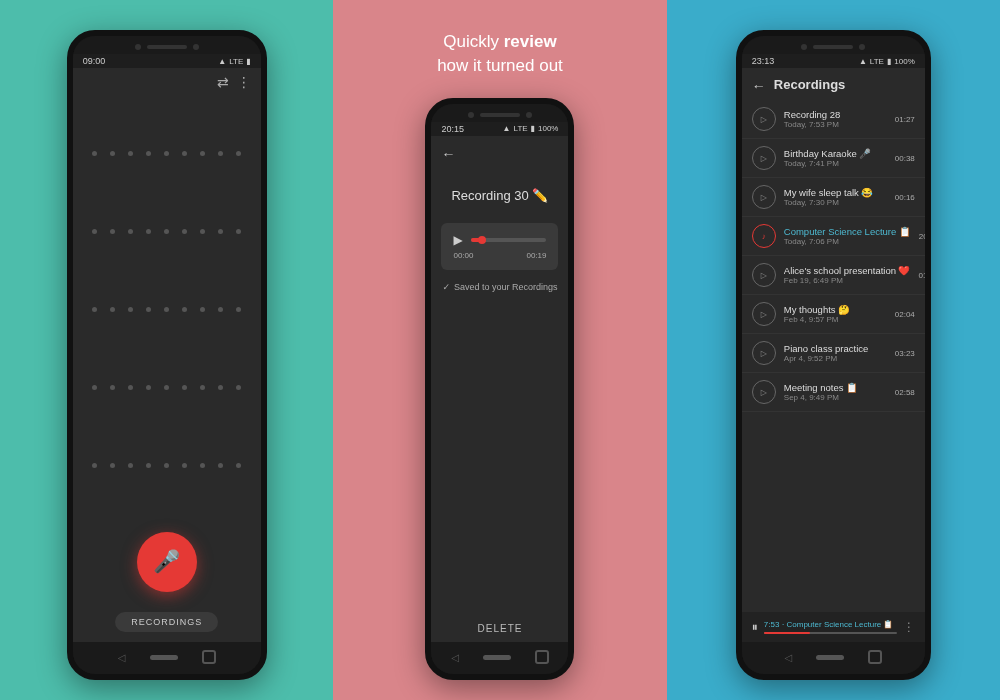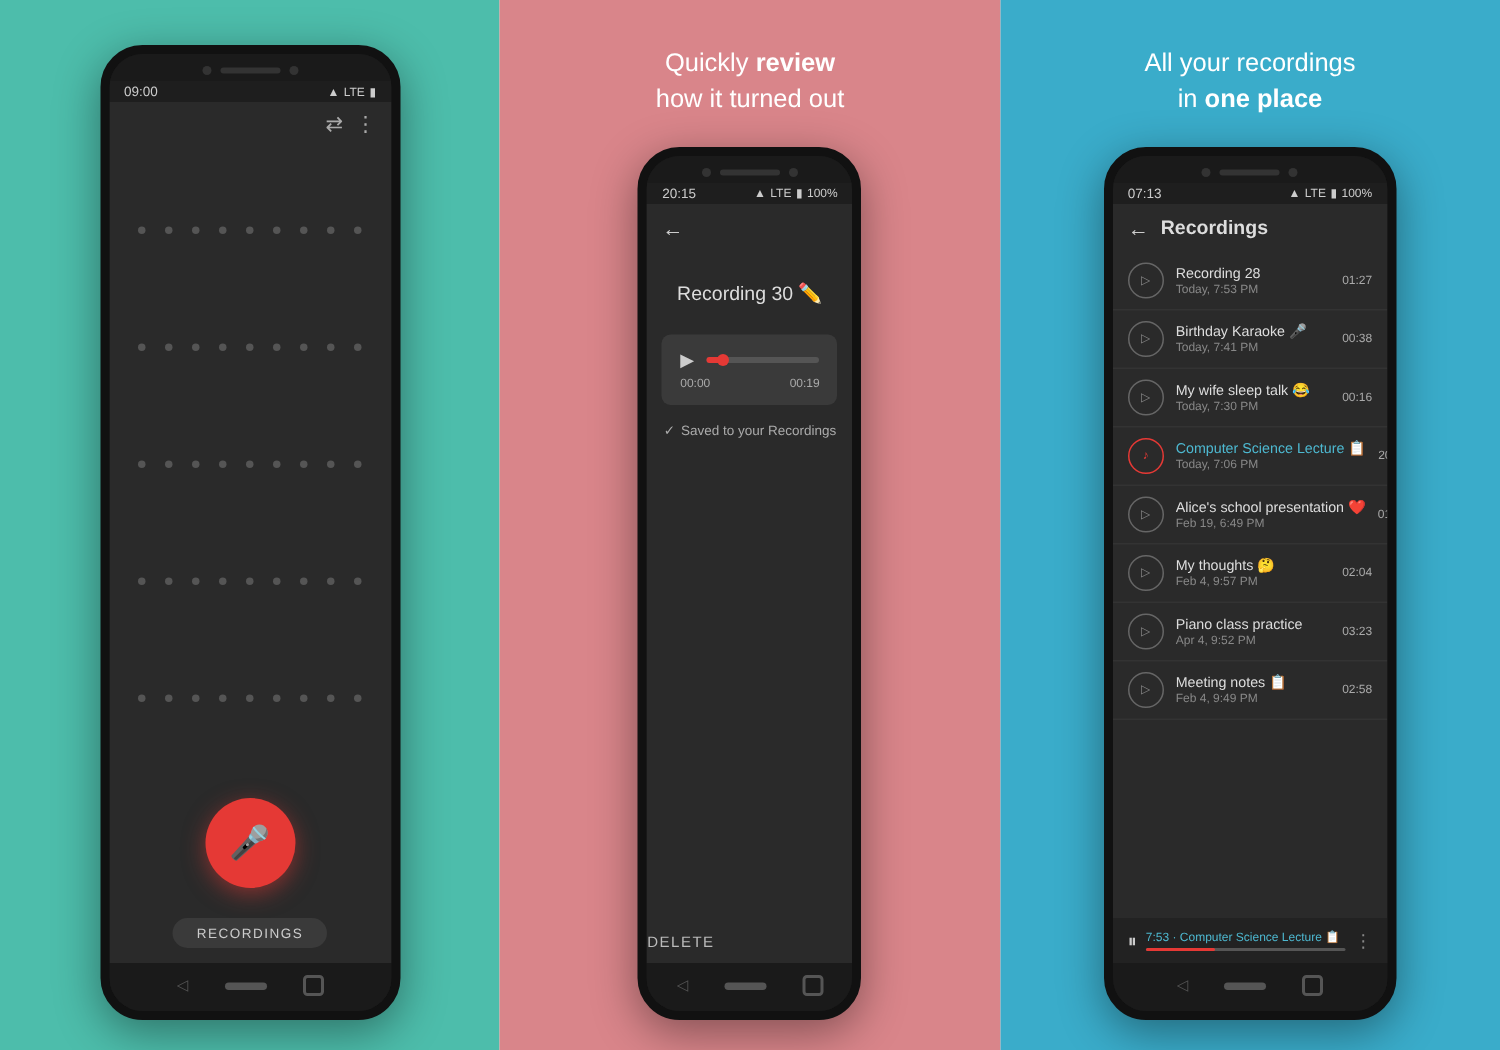--- a/index.html
+++ b/index.html
@@ -258,21 +258,21 @@
       margin-top: 12px;
       font-size: 9px;
       color: #aaa;
       display: flex;
       align-items: center;
       gap: 4px;
     }
 
     .p2-delete-area {
       display: flex;
-      justify-content: flex-start;
+      justify-content: center;
       padding: 8px 0;
     }
     .delete-btn {
       color: #bbb;
       font-size: 10px;
       letter-spacing: 1px;
     }
 
     
     .p3-header {
@@ -521,31 +521,28 @@
     </div>
     <div class="phone-bottom">
       <span class="nav-back">◁</span>
       <div class="nav-home"></div>
       <div class="nav-btn"></div>
     </div>
   </div>
 </div>
 
 <div class="panel panel-3">
-  <div class="panel-title">
-    All your recordings<br>in <b>one place</b>
-  </div>
   <div class="phone">
     <div class="phone-top">
       <div class="camera-dot"></div>
       <div class="speaker-bar"></div>
       <div class="camera-dot"></div>
     </div>
     <div class="status-bar">
-      <span>07:13</span>
+      <span>23:13</span>
       <div class="status-right">
         <span>▲</span>
         <span>LTE</span>
         <span>▮</span>
         <span>100%</span>
       </div>
     </div>
     <div class="phone-screen">
       <div class="p3-header">
         <span class="back-arrow">←</span>
@@ -629,21 +626,21 @@
           </div>
           <div class="rec-duration">03:23</div>
         </div>
 
         <div class="rec-item">
           <div class="rec-icon">
               <span class="rec-icon-inner">▷</span>
             </div>
           <div class="rec-info">
             <div class="rec-name">Meeting notes 📋</div>
-            <div class="rec-date">Feb 4, 9:49 PM</div>
+            <div class="rec-date">Sep 4, 9:49 PM</div>
           </div>
           <div class="rec-duration">02:58</div>
         </div>
 
       </div>
 
       <div class="now-playing">
         <span class="np-pause">⏸</span>
         <div class="np-info">
           <div class="np-title">

